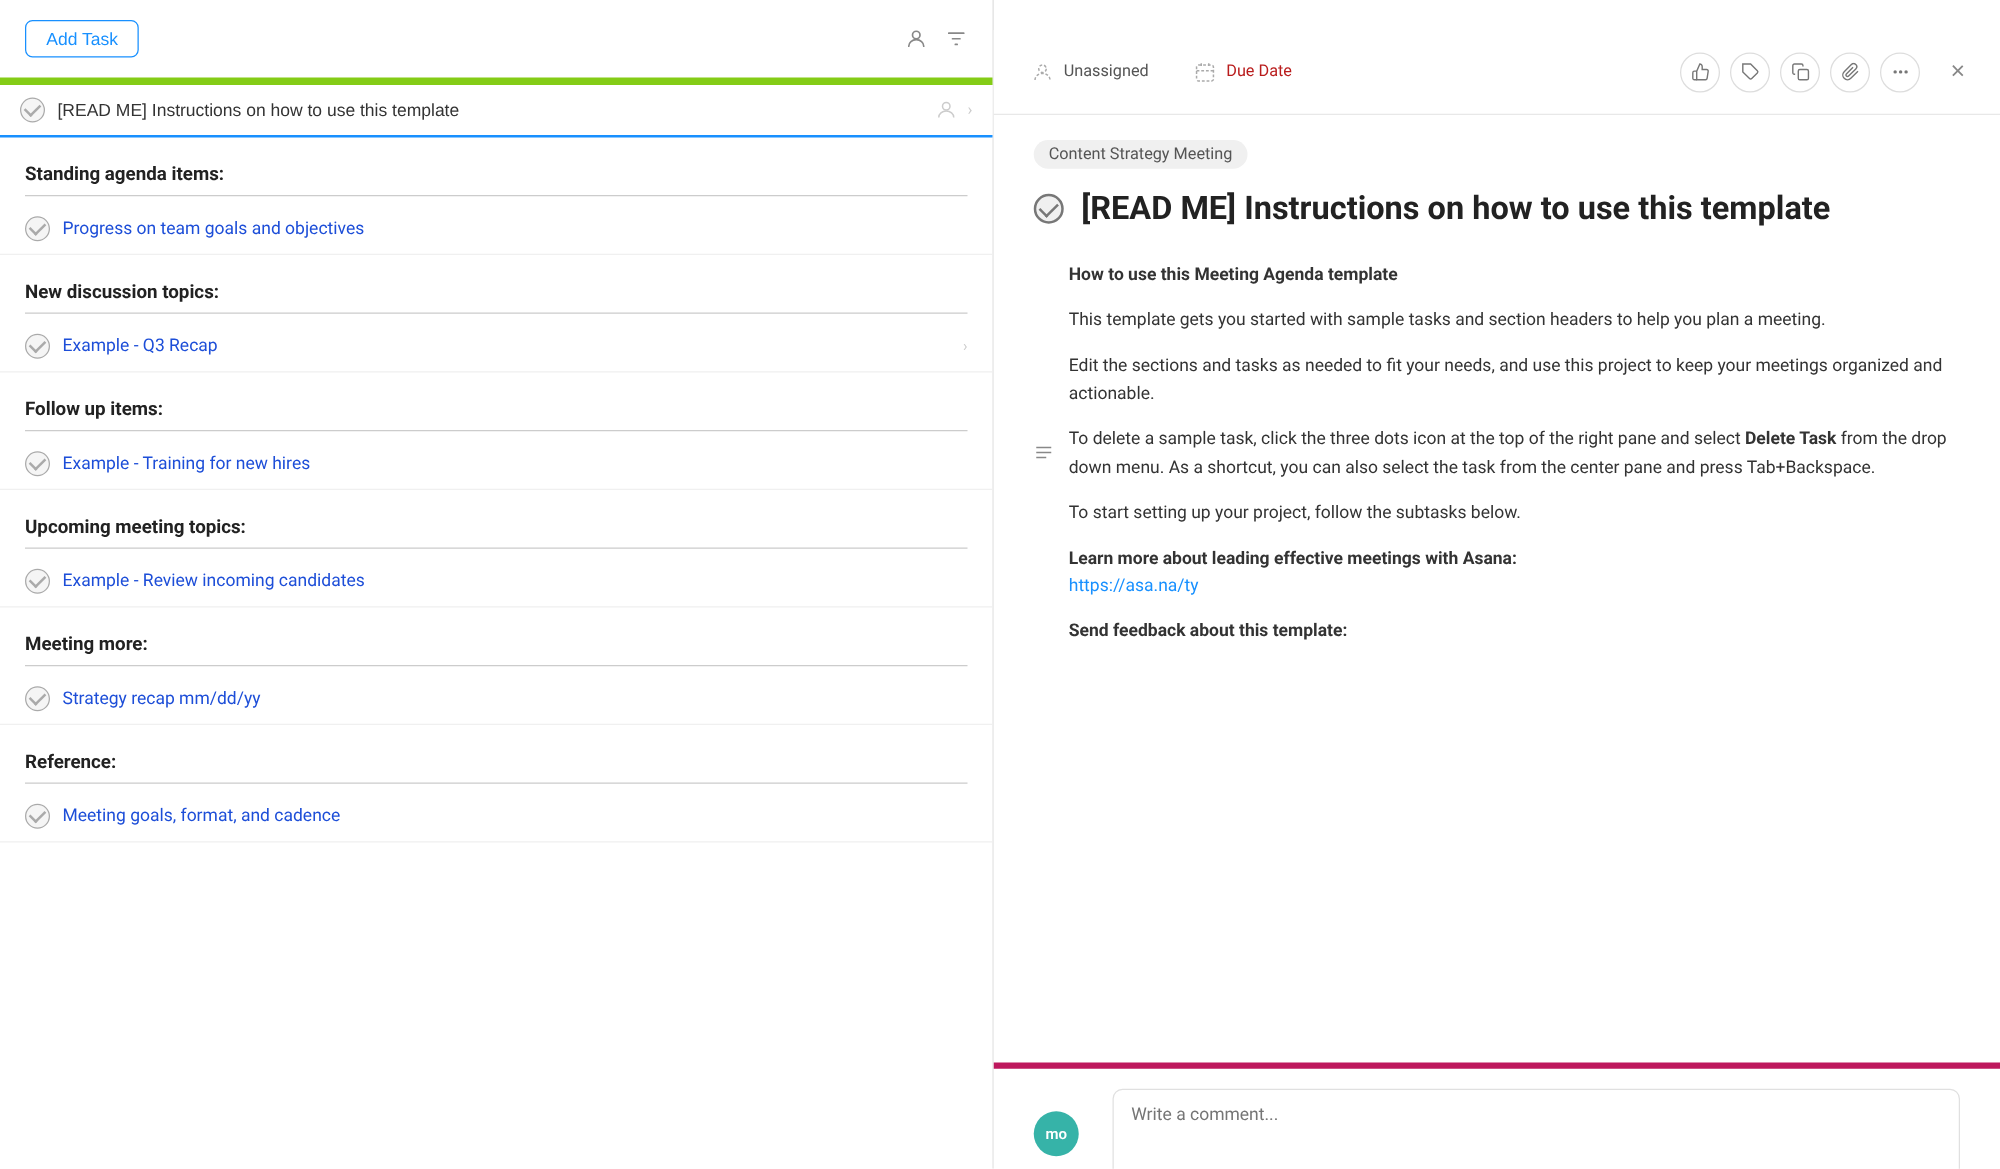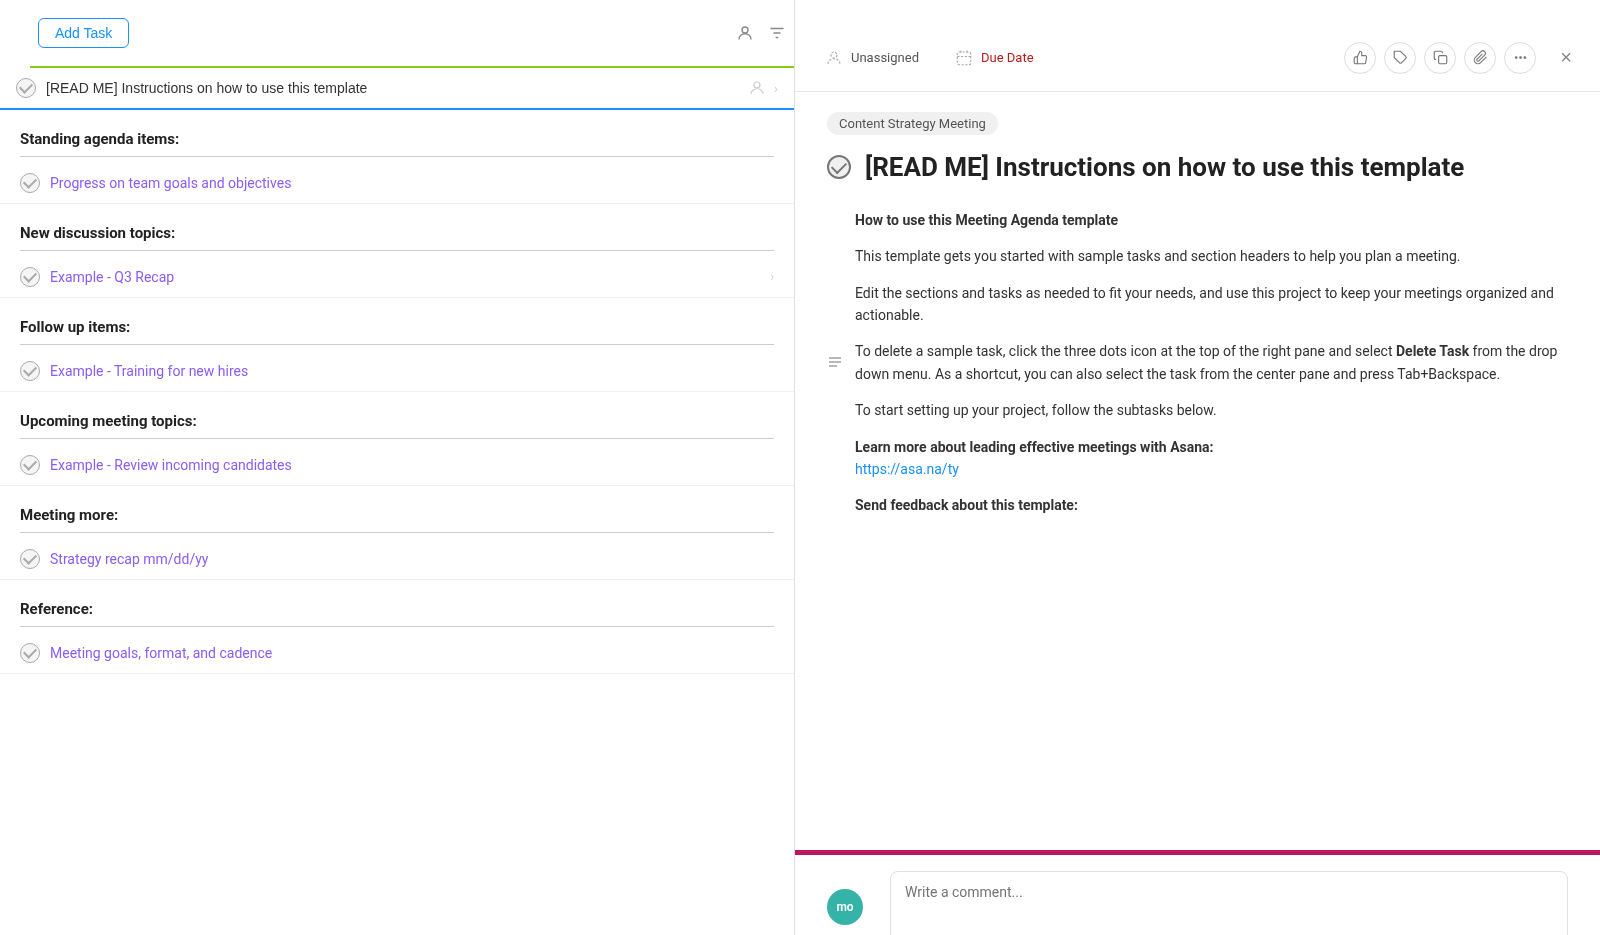--- a/index.html
+++ b/index.html
@@ -18,24 +18,23 @@
       border-right: 1px solid #e0e0e0;
       display: flex;
       flex-direction: column;
       height: 100%;
     }
 
     .toolbar {
       display: flex;
       align-items: center;
       justify-content: space-between;
-      padding: 14px 8px;
-      border-bottom: 2px solid #84cc16;
+      padding: 14px 20px;
+      border-bottom: 6px solid #84cc16;
       height: 68px;
-      margin-left: 30px;
     }
 
     .add-task-btn {
       border: 1.5px solid #1890ff;
       background: #fff;
       color: #1890ff;
       padding: 6px 16px;
       border-radius: 6px;
       font-size: 14px;
       font-weight: 500;
@@ -129,21 +128,21 @@
       content: '';
       width: 10px;
       height: 6px;
       border-left: 2px solid #aaa;
       border-bottom: 2px solid #aaa;
       transform: rotate(-45deg) translate(1px, -1px);
     }
 
     .task-text {
       font-size: 14px;
-      color: #8b5cf6;
+      color: #1d4ed8;
       flex: 1;
     }
 
     .task-arrow {
       color: #ccc;
       font-size: 12px;
     }
 
     
     .right-panel {

